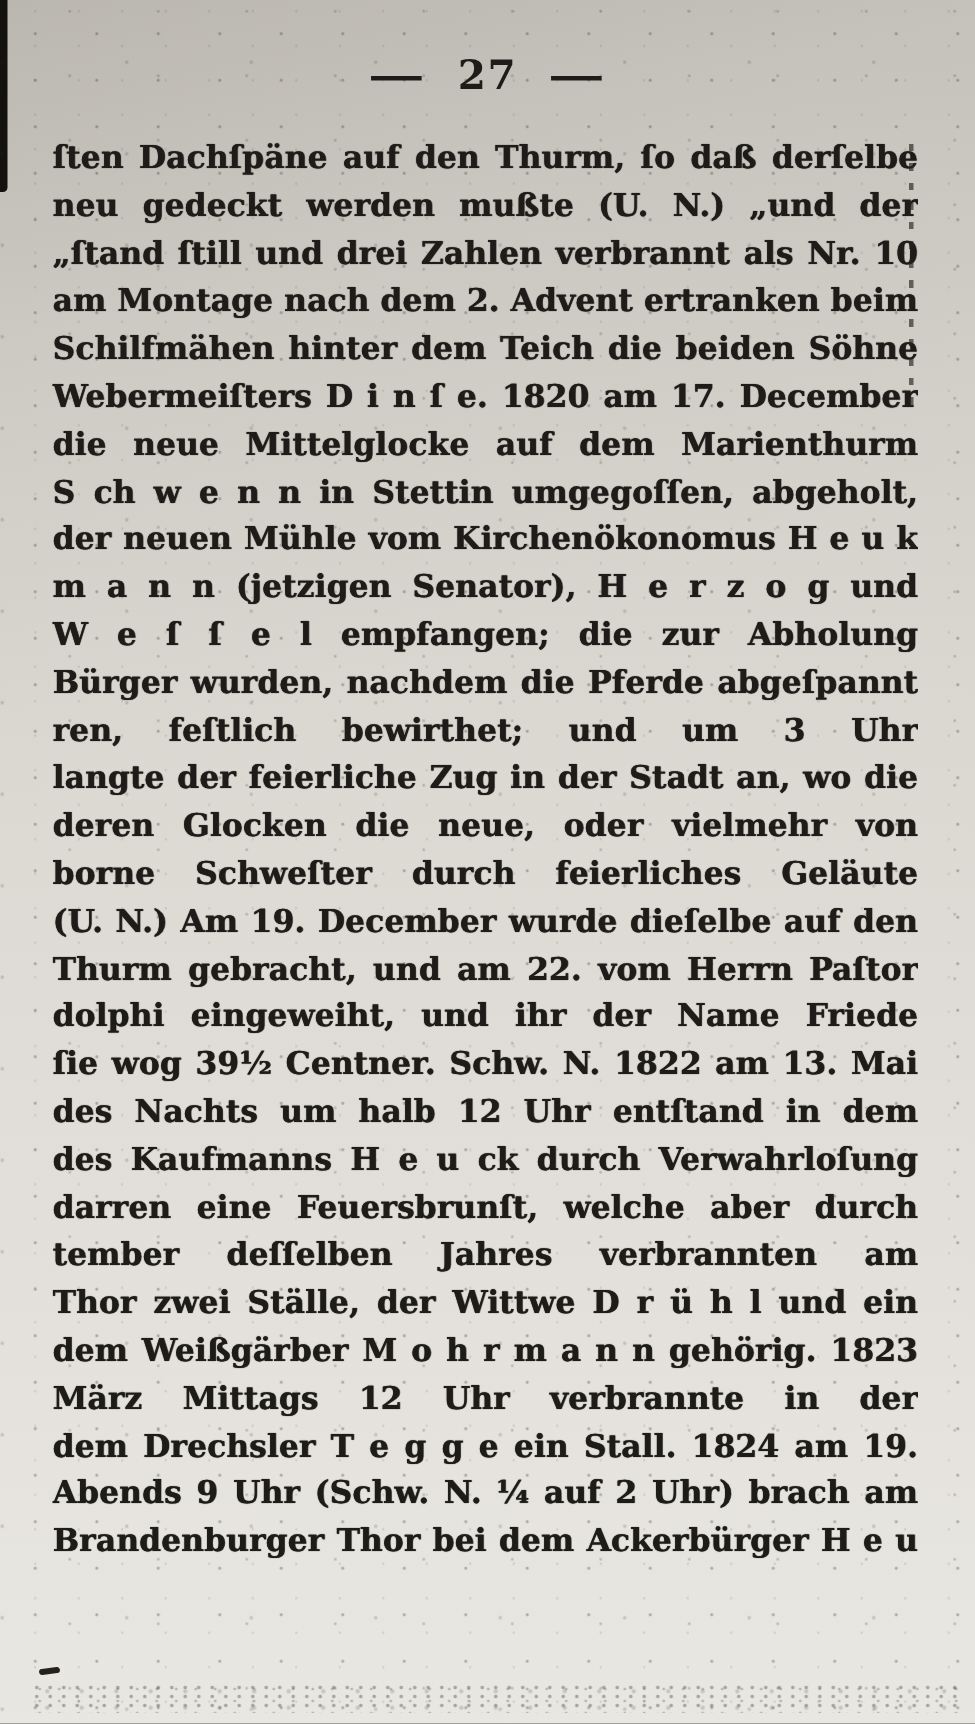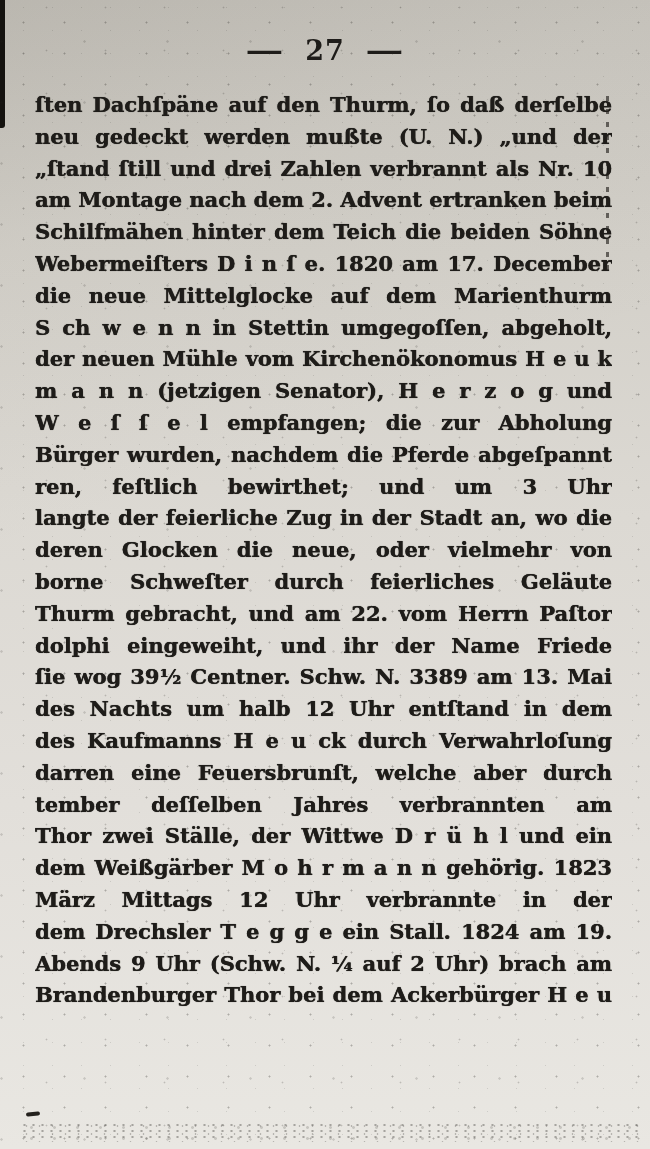--- a/index.html
+++ b/index.html
@@ -137,23 +137,24 @@
       <div class="line">die neue Mittelglocke auf dem Marienthurm vom Herrn</div>
       <div class="line">S ch w e n n in Stettin umgegoſſen, abgeholt, ſchon bei</div>
       <div class="line">der neuen Mühle vom Kirchenökonomus H e u k e, H o f f-</div>
       <div class="line">m a n n (jetzigen Senator), H e r z o g und Altermann</div>
       <div class="line">W e ſ ſ e l empfangen; die zur Abholung abgeſandten</div>
       <div class="line">Bürger wurden, nachdem die Pferde abgeſpannt wa-</div>
       <div class="line">ren, feſtlich bewirthet; und um 3 Uhr Nachmittags ge-</div>
       <div class="line">langte der feierliche Zug in der Stadt an, wo die an-</div>
       <div class="line">deren Glocken die neue, oder vielmehr von neuem ge-</div>
       <div class="line">borne Schweſter durch feierliches Geläute begrüßten.</div>
+      <div class="line">(U. N.) Am 19. December wurde dieſelbe auf den</div>
       <div class="line">Thurm gebracht, und am 22. vom Herrn Paſtor Ru-</div>
       <div class="line">dolphi eingeweiht, und ihr der Name Friede gegeben;</div>
-      <div class="line">ſie wog 39½ Centner. Schw. N. 3389 am 13. Mai</div>
+      <div class="line">ſie wog 39½ Centner. Schw. N. 1822 am 13. Mai</div>
       <div class="line">des Nachts um halb 12 Uhr entſtand in dem Hauſe</div>
       <div class="line">des Kaufmanns H e u ck durch Verwahrloſung der Malz-</div>
       <div class="line">darren eine Feuersbrunſt, welche aber durch Gottes</div>
       <div class="line">tember deſſelben Jahres verbrannten am Brandenburger</div>
       <div class="line">Thor zwei Ställe, der Wittwe D r ü h l und ein Stall,</div>
       <div class="line">dem Weißgärber M o h r m a n n gehörig. 1823 am 1.</div>
       <div class="line">März Mittags 12 Uhr verbrannte in der Königsſtraße</div>
       <div class="line">dem Drechsler T e g g e ein Stall. 1824 am 19. Mai</div>
       <div class="line">Abends 9 Uhr (Schw. N. ¼ auf 2 Uhr) brach am</div>
       <div class="line">Brandenburger Thor bei dem Ackerbürger H e u e r</div>

